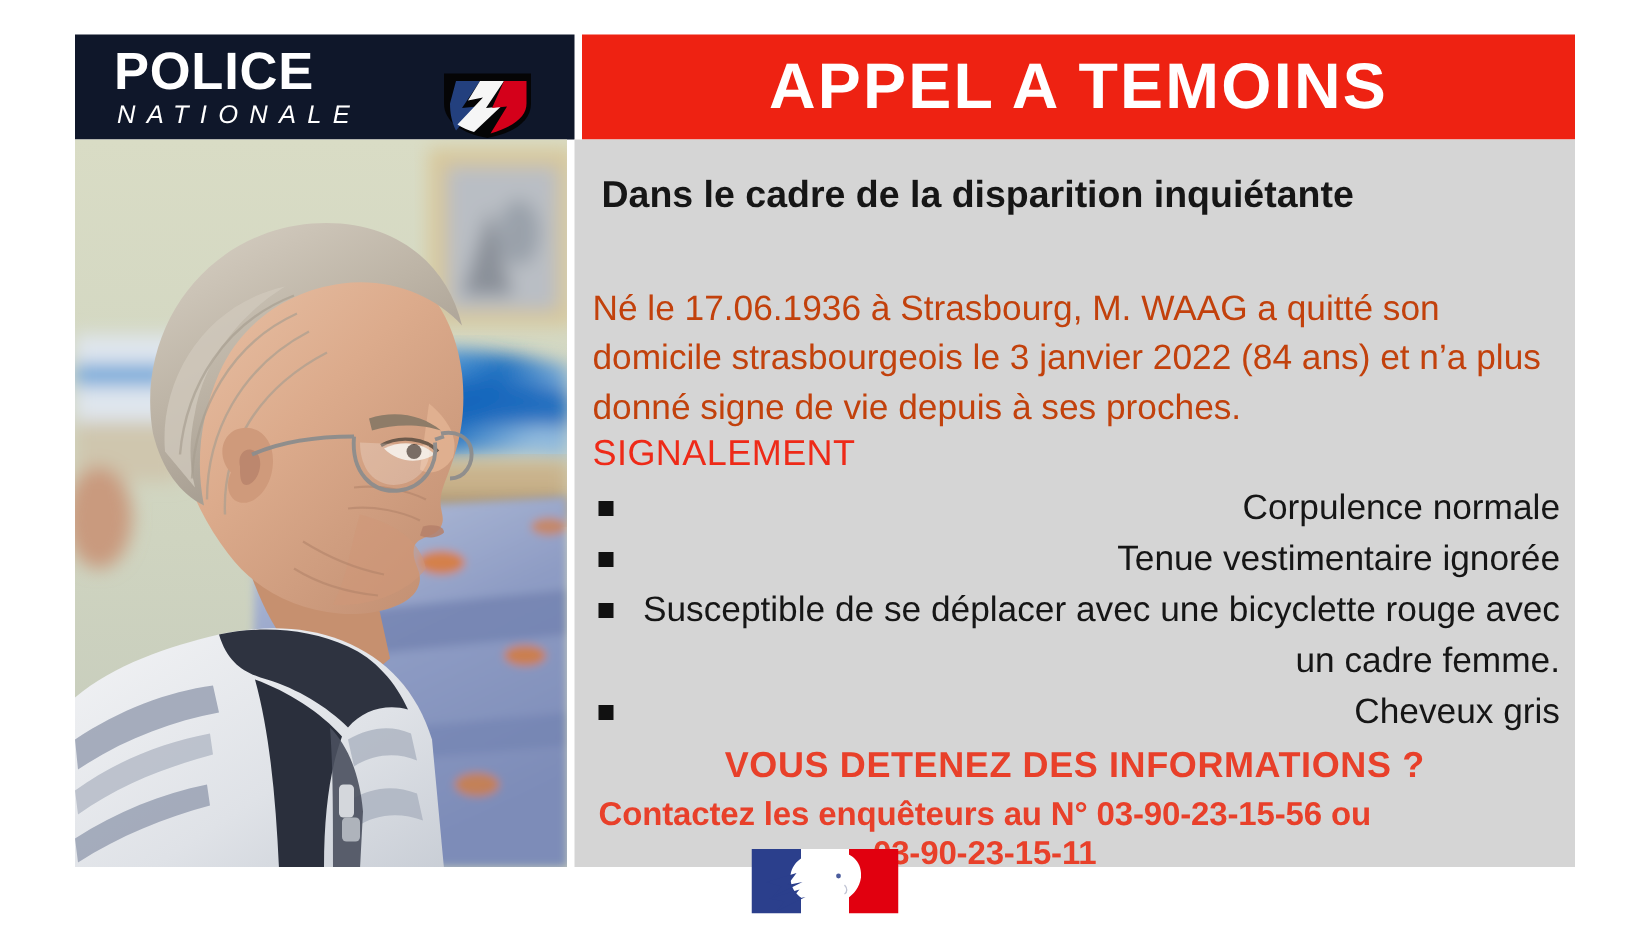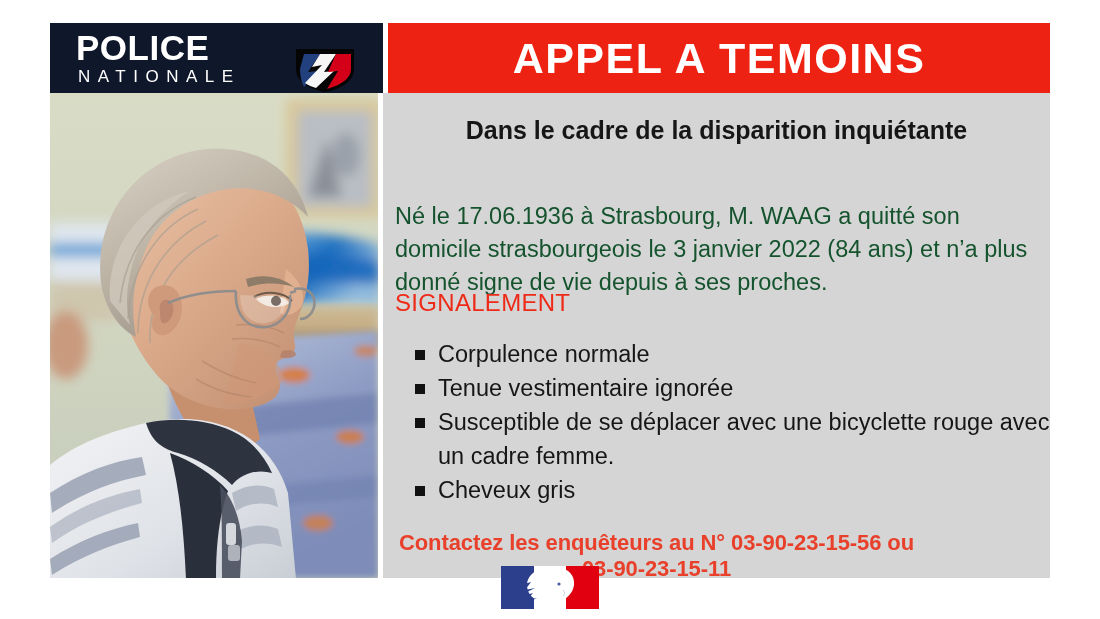--- a/index.html
+++ b/index.html
@@ -46,20 +46,21 @@
   .logo-nationale {
     position: absolute;
     left: 28px;
     top: 45px;
     color: #ffffff;
     font-size: 17px;
     font-weight: normal;
     letter-spacing: 7.5px;
     font-family: "Liberation Sans", sans-serif;
     line-height: 1;
+    font-style: italic;
   }
   .logo-shield {
     position: absolute;
     left: 244px;
     top: 24px;
     width: 62px;
     height: 46px;
   }
 
   .banner {
@@ -106,60 +107,60 @@
     width: 667px;
     height: 485px;
     background: #d5d5d5;
   }
 
   .headline {
     position: absolute;
     left: 18px;
     top: 21px;
     width: 631px;
-    text-align: center;
+    text-align: left;
     color: #161616;
     font-size: 25px;
     font-weight: bold;
     line-height: 32px;
     font-family: "Liberation Sans", sans-serif;
   }
 
   .paragraph {
     position: absolute;
     left: 12px;
     top: 96px;
     width: 645px;
-    color: #14532d;
+    color: #c2410c;
     font-size: 23.5px;
     font-weight: normal;
     line-height: 33px;
     font-family: "Liberation Sans", sans-serif;
-    margin-top: 11px;
   }
 
   .signalement {
     position: absolute;
     left: 12px;
     top: 196px;
     color: #ee2a18;
     font-size: 24px;
     font-weight: normal;
     letter-spacing: 0.3px;
     font-family: "Liberation Sans", sans-serif;
   }
 
   .bullets {
     position: absolute;
     left: 12px;
     top: 228px;
     width: 645px;
-    margin: 16px;
+    margin: 0;
     padding: 0;
     list-style: none;
+    text-align: right;
   }
   .bullets li {
     position: relative;
     padding-left: 27px;
     color: #161616;
     font-size: 23.5px;
     line-height: 34px;
     font-family: "Liberation Sans", sans-serif;
   }
   .bullets li .sq {
@@ -408,20 +409,21 @@
       <li>
         <span class="sq"></span>
         <span>Susceptible de se déplacer avec une bicyclette rouge avec un cadre femme.</span>
       </li>
       <li>
         <span class="sq"></span>
         <span>Cheveux gris</span>
       </li>
     </ul>
 
+    <div class="cta-1">VOUS DETENEZ DES INFORMATIONS ?</div>
     <div class="cta-2">Contactez les enquêteurs au N° 03-90-23-15-56 ou 03-90-23-15-11</div>
   </div>
 
   <div class="marianne">
     <svg width="98" height="43" viewBox="0 0 98 43">
       <rect x="0" y="0" width="33" height="43" fill="#2B3F8C"></rect>
       <rect x="33" y="0" width="32" height="43" fill="#FFFFFF"></rect>
       <rect x="65" y="0" width="33" height="43" fill="#E1000F"></rect>
       <path d="M57 2 C68 2 74 10 73 19 C72 26 68 30 64 33 C62 36 63 40 62 43 L40 43
                C40 38 38 35 34 33 C29 30 26 25 26 19 C26 9 36 2 47 2 Z" fill="#FFFFFF"></path>

